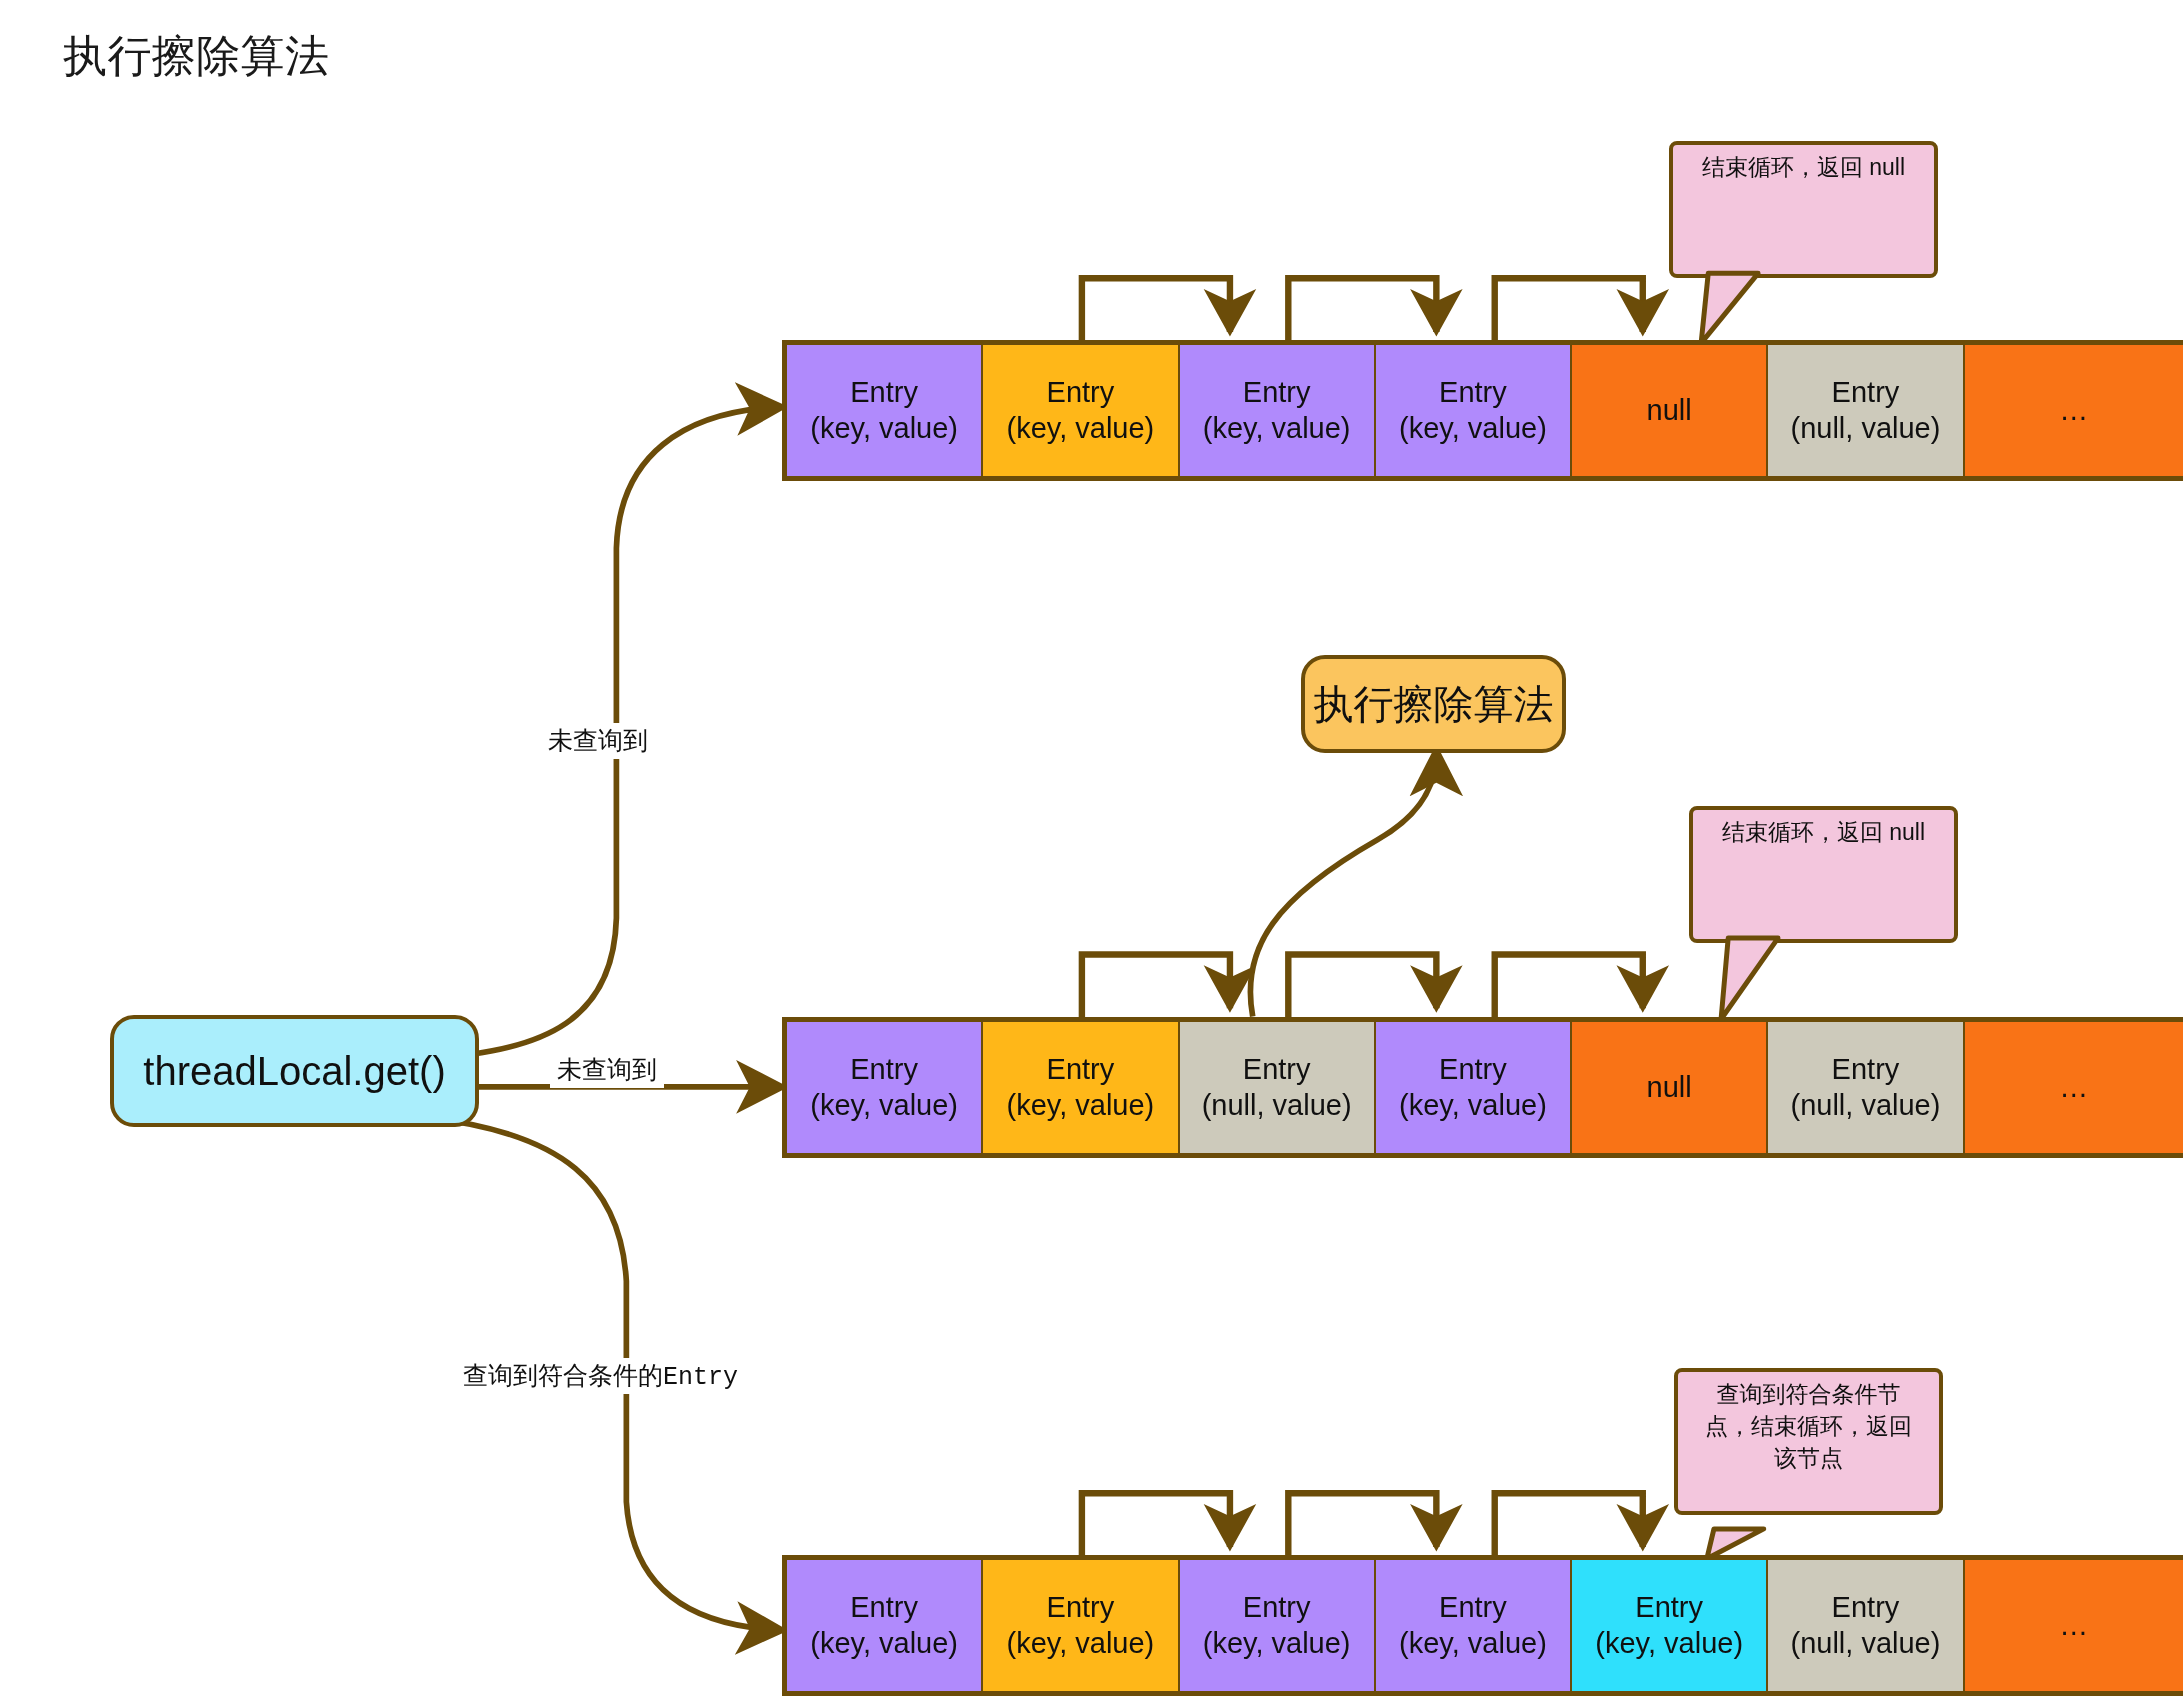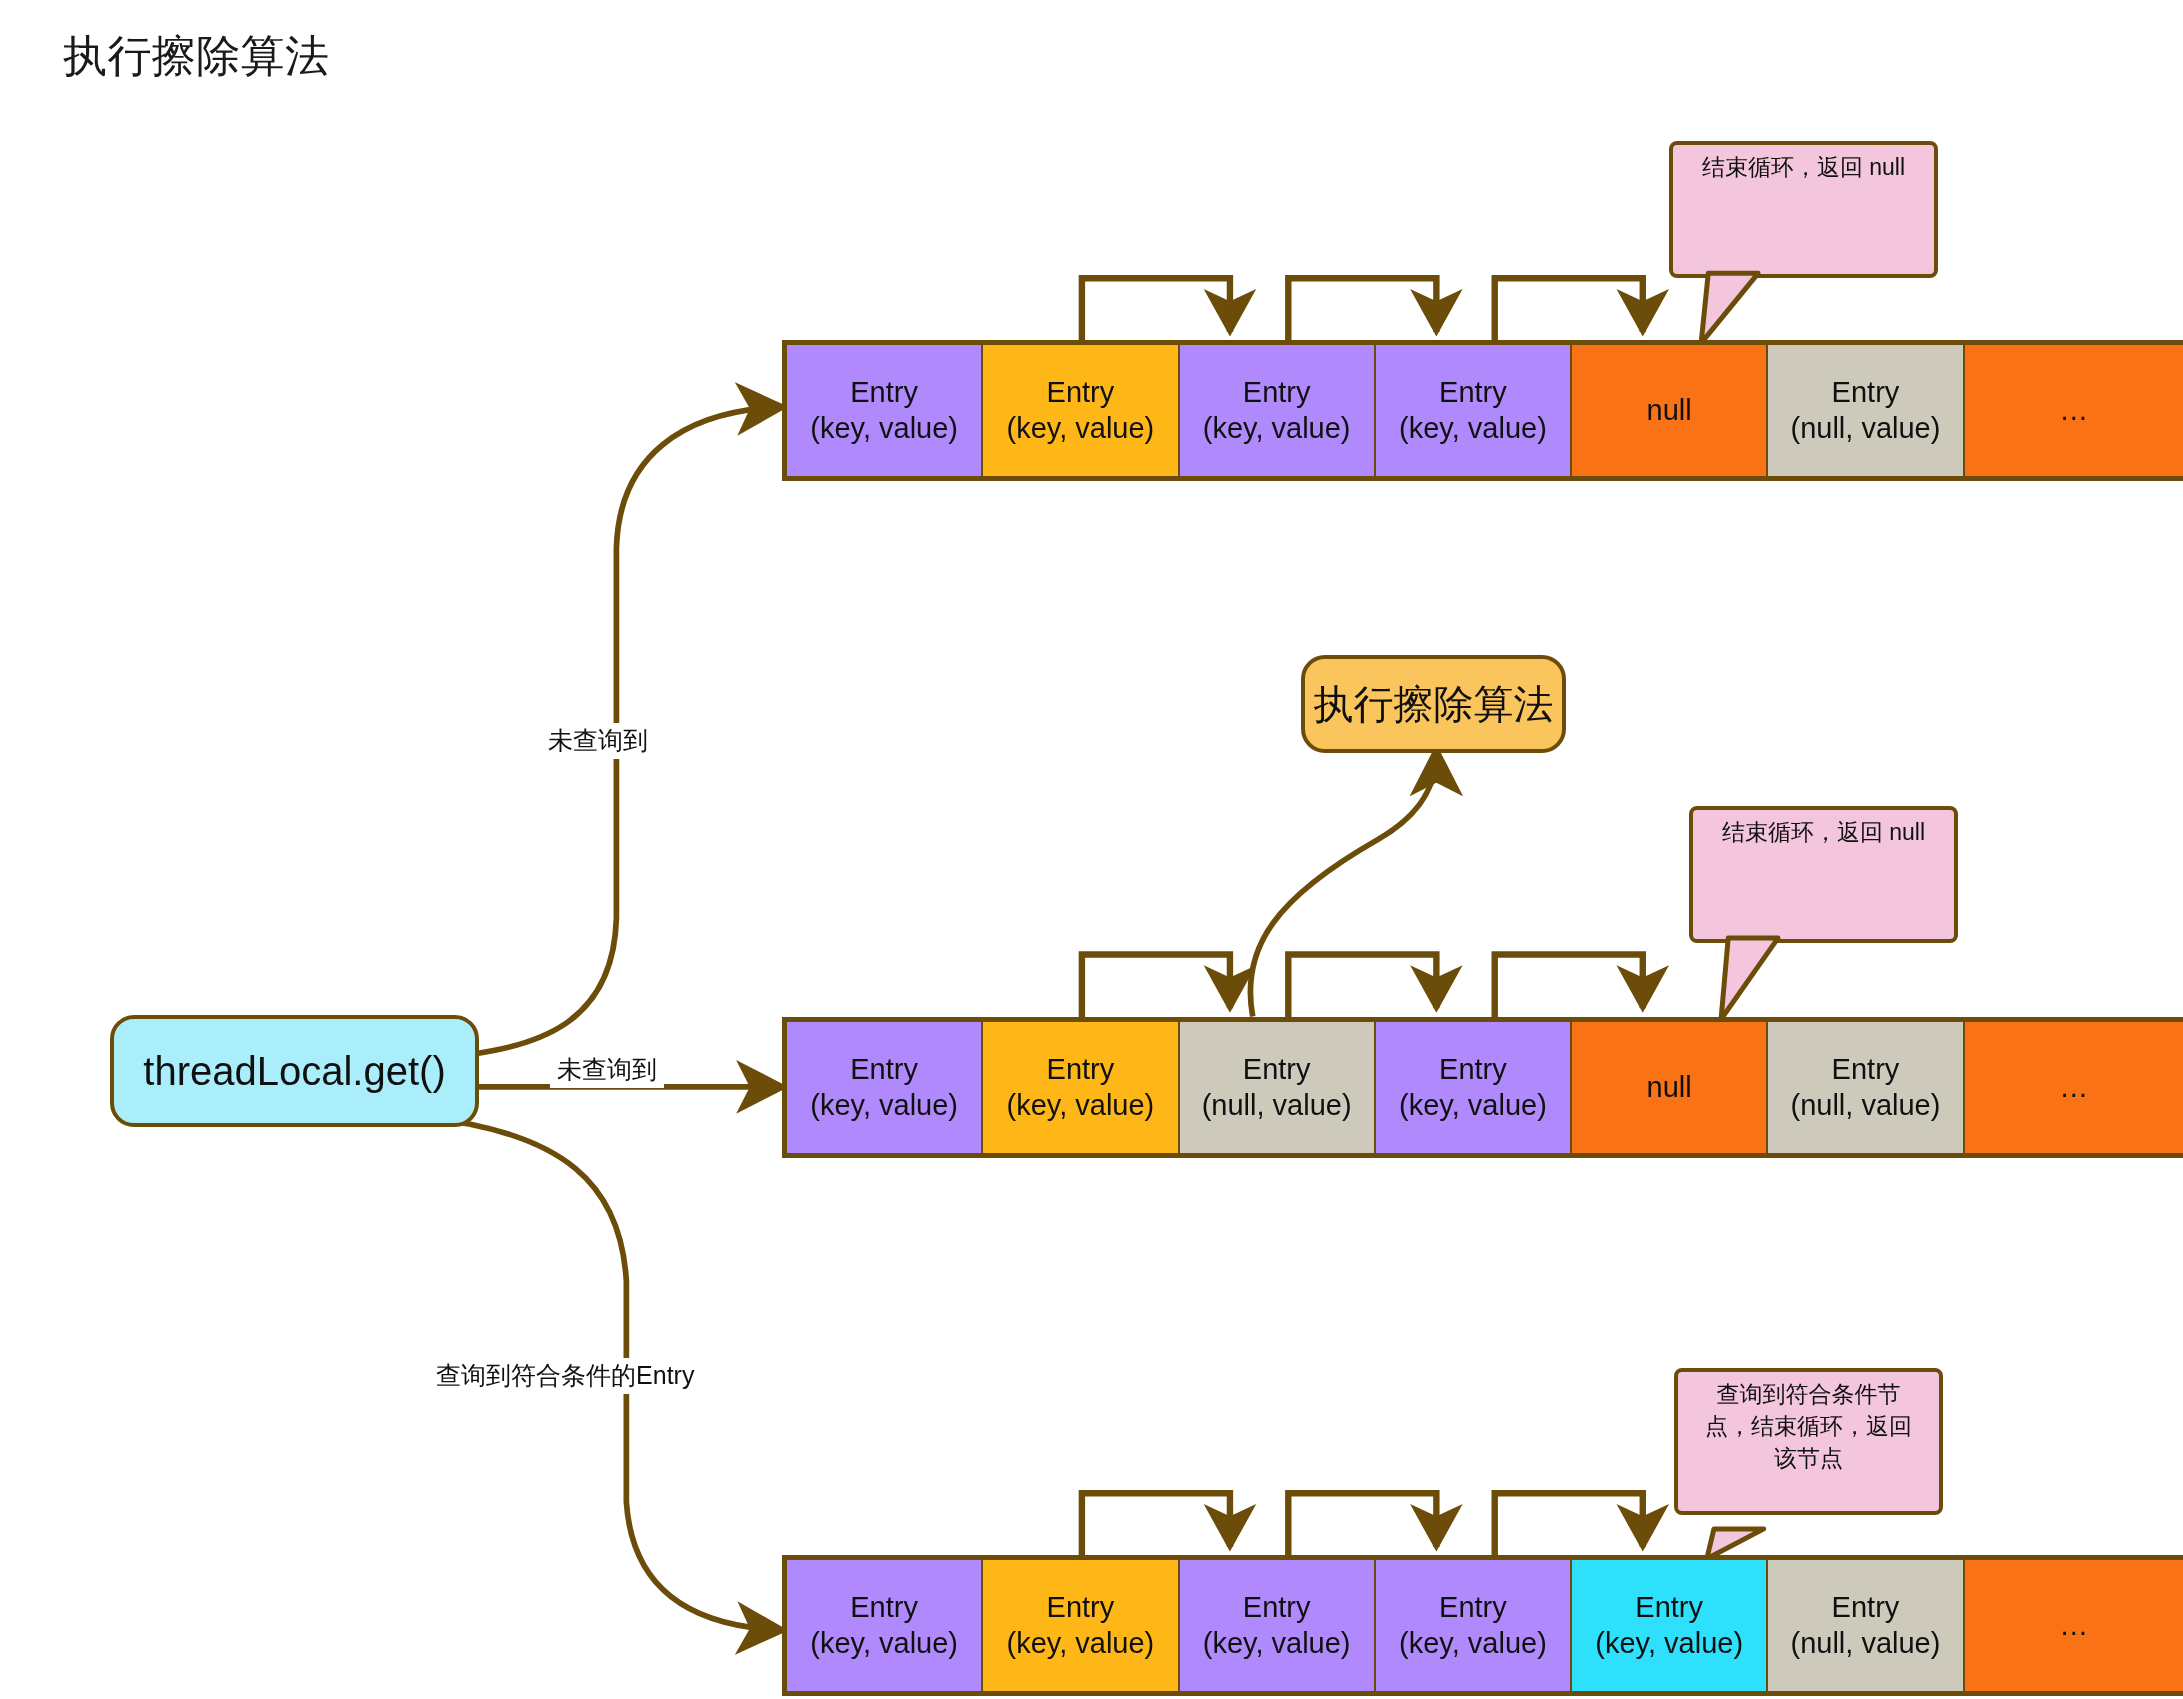--- a/index.html
+++ b/index.html
@@ -165,21 +165,21 @@
   <div class="node orange" style="left:1301px; top:655px; width:265px; height:98px;">
     <span>执行擦除算法</span>
   </div>
 
   <div class="node cyan" style="left:110px; top:1015px; width:369px; height:112px;">
     <span>threadLocal.get()</span>
   </div>
 
   <div class="edge-label" style="left:541px; top:723px;">未查询到</div>
   <div class="edge-label" style="left:550px; top:1052px;">未查询到</div>
-  <div class="edge-label" style="left:429px; top:1358px;">查询到符合条件的Entry</div>
+  <div class="edge-label" style="left:456px; top:1358px;font-family:Liberation Mono, monospace;">查询到符合条件的Entry</div>
 
   <div class="callout" style="left:1669px; top:141px; width:269px; height:137px;">
     <span>结束循环，返回 null</span>
   </div>
 
   <div class="callout" style="left:1689px; top:806px; width:269px; height:137px;">
     <span>结束循环，返回 null</span>
   </div>
 
   <div class="callout" style="left:1674px; top:1368px; width:269px; height:147px;">

